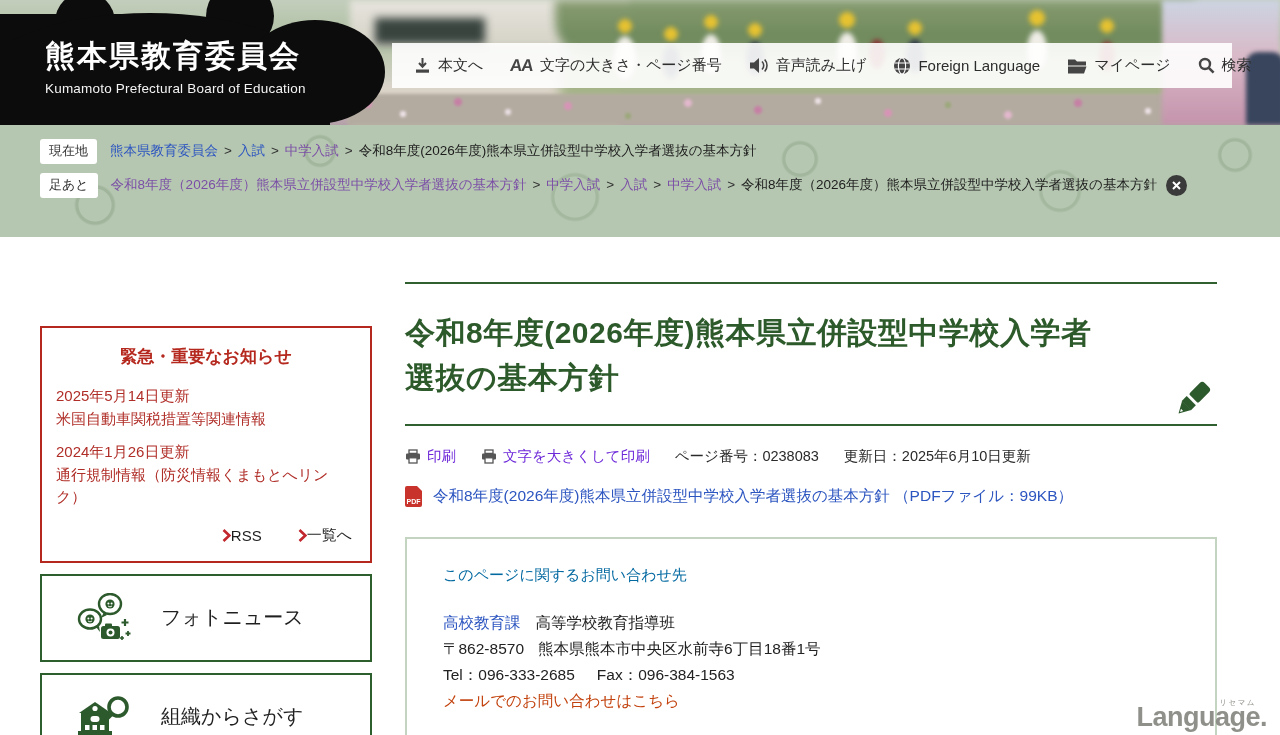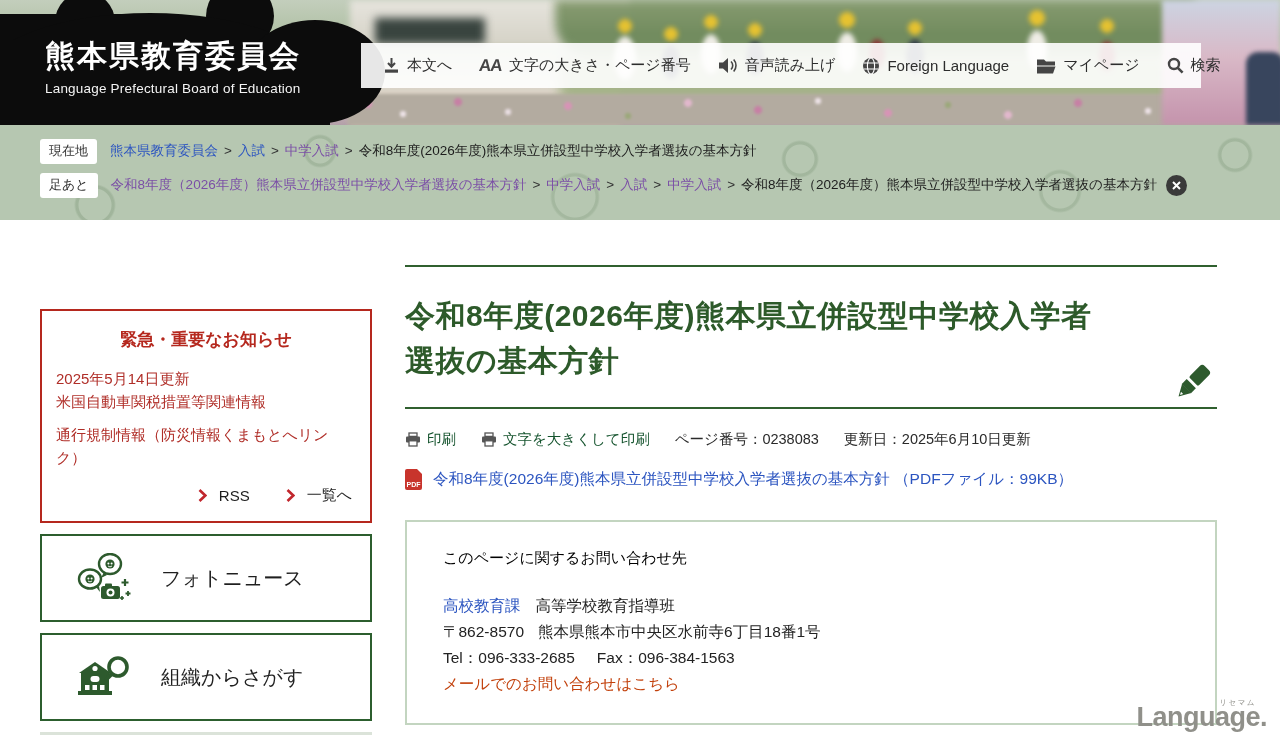--- a/index.html
+++ b/index.html
@@ -61,29 +61,29 @@
   .ph-sakura { right:0; top:0; width:118px; height:125px;
     background:linear-gradient(180deg,#ccd4e2 0%,#d9b9c7 45%,#c493ac 100%); filter:blur(2.5px); }
   .ph-student { right:-4px; top:52px; width:38px; height:73px; background:#38455d;
     border-radius:12px 12px 0 0; filter:blur(2px); }
 
   .logo-blob { position:absolute; left:0; top:0; z-index:2; }
   .logo-text { position:absolute; left:45px; top:38px; z-index:3; color:#fff; }
   .logo-title { font-size:30px; font-weight:bold; letter-spacing:2px; line-height:1.2; }
   .logo-sub { font-size:13.5px; margin-top:7px; letter-spacing:.2px; color:#f4f4f4; }
 
-  .utility-nav { position:absolute; left:361px; top:43px; width:840px; height:45px; z-index:5;
+  .utility-nav { position:absolute; left:392px; top:43px; width:840px; height:45px; z-index:5;
     background:rgba(255,255,255,.9); display:flex; align-items:center; padding:0 22px; gap:27px; }
   .nav-item { display:flex; align-items:center; gap:7px; font-size:15px; color:#2d2d2d;
     white-space:nowrap; cursor:pointer; }
   .nav-item svg { display:block; flex:none; }
   .aa-icon { font-weight:bold; color:#454545; font-size:17px; letter-spacing:-1px; transform:skewX(-6deg); }
 
   
-  .crumb-band { position:relative; height:95px; background:#b6c7b1; padding:14px 0 0 40px;
+  .crumb-band { position:relative; height:112px; background:#b6c7b1; padding:14px 0 0 40px;
     background-image:
       radial-gradient(circle at 95px 80px, transparent 16px, rgba(143,166,138,.55) 17px 19px, transparent 21px),
       radial-gradient(circle at 320px 26px, transparent 12px, rgba(143,166,138,.5) 13px 15px, transparent 17px),
       radial-gradient(circle at 575px 72px, transparent 20px, rgba(143,166,138,.45) 21px 23px, transparent 25px),
       radial-gradient(circle at 800px 34px, transparent 14px, rgba(143,166,138,.5) 15px 17px, transparent 19px),
       radial-gradient(circle at 1060px 66px, transparent 17px, rgba(143,166,138,.45) 18px 20px, transparent 22px),
       radial-gradient(circle at 1235px 30px, transparent 13px, rgba(143,166,138,.5) 14px 16px, transparent 18px); }
   .crumb-row { display:flex; align-items:flex-start; gap:13px; margin-bottom:9px;
     font-size:13.5px; line-height:1.55; color:#1e1e1e; }
   .crumb-label { flex:none; background:#fff; border-radius:3px; padding:2px 9px 3px;
@@ -101,47 +101,47 @@
   .layout { display:flex; gap:33px; padding:45px 63px 0 40px; align-items:flex-start; }
   .sidebar { width:332px; flex:none;margin-top:44px; }
   .main { flex:1; min-width:0; }
 
   
   .emergency-box { border:2px solid #b5281e; background:#fff; padding:17px 14px 16px; }
   .em-title { color:#b5281e; font-weight:bold; font-size:17px; text-align:center; margin-bottom:17px; }
   .em-item { color:#b02e28; font-size:15px; line-height:1.5; margin-bottom:11px; cursor:pointer; }
   .em-links { display:flex; justify-content:flex-end; gap:36px; margin-top:17px; padding-right:4px;
     font-size:15px; color:#1d1d1d; }
-  .em-link { display:flex; align-items:center; gap:12px; cursor:pointer; }
+  .em-link { display:flex; align-items:center; gap:0; cursor:pointer; }
   .nav-box { border:2px solid #2c5e2e; background:#fff; margin-top:11px; height:88px;
     display:flex; align-items:center; gap:27px; padding-left:34px; font-size:20px; color:#1f1f1f;
     cursor:pointer; }
   .nav-box svg { flex:none; }
   .nav-box-partial { margin-top:11px; height:26px; background:#dbe3d9; position:relative; cursor:pointer; }
   .nav-box-partial .dot { position:absolute; left:62px; bottom:-3px; width:7px; height:7px;
     border-radius:50%; background:#2c5e2e; }
 
   
   .title-block { border-top:2px solid #30602f; border-bottom:2px solid #30602f;
     position:relative; padding:26px 0 24px; }
   .page-title { margin:0; color:#2d5a2a; font-size:30px; font-weight:bold; line-height:1.5;
     max-width:710px; letter-spacing:.5px; }
   .pencil-wrap { position:absolute; right:2px; bottom:1px; line-height:0; }
   .meta-row { display:flex; align-items:center; gap:25px; margin-top:21px; font-size:14.5px; color:#2a2a2a; }
-  .meta-link { display:flex; align-items:center; gap:6px; color:#14532d; cursor:pointer; }
+  .meta-link { display:flex; align-items:center; gap:6px; color:#6d28d9; cursor:pointer; }
   .pdf-row { display:flex; align-items:center; gap:11px; margin-top:20px; font-size:15.5px; }
   .pdf-badge { position:relative; width:17px; height:21px; background:#c8342c; border-radius:2px;
     color:#fff; font-size:7px; font-weight:bold; display:flex; align-items:flex-end;
     justify-content:center; padding-bottom:2px; flex:none; }
   .pdf-badge:after { content:""; position:absolute; top:0; right:0; border-style:solid;
     border-width:0 5px 5px 0; border-color:transparent #fff transparent transparent; }
   .pdf-link { color:#2c55c0; cursor:pointer; }
   .contact-box { margin-top:30px; border:2px solid #c3d5c0; background:#fff;
     padding:27px 36px 22px; min-height:205px; }
-  .ct-heading { color:#000000; font-size:15px; margin-bottom:25px; }
+  .ct-heading { color:#0369a1; font-size:15px; margin-bottom:25px; }
   .ct-line { font-size:15.5px; color:#222; line-height:1.68; }
   .dept-link { color:#2c55c0; margin-right:15px; cursor:pointer; }
   .addr-gap { display:inline-block; width:14px; }
   .indent { padding-left:104px; }
   .tel-gap { display:inline-block; width:22px; }
   .mail-link { color:#c2410c; font-size:15.5px; line-height:1.68; cursor:pointer; display:inline-block; }
 
   
   .watermark { position:absolute; right:13px; bottom:2px; z-index:50; color:#90908a;
     font-weight:bold; font-size:27px; letter-spacing:-.5px; }
@@ -167,21 +167,21 @@
       <circle cx="85" cy="22" r="30"></circle>
       <circle cx="240" cy="16" r="34"></circle>
       <rect x="0" y="14" width="130" height="60"></rect>
       <ellipse cx="150" cy="75" rx="165" ry="62"></ellipse>
       <ellipse cx="315" cy="72" rx="70" ry="52"></ellipse>
       <rect x="0" y="40" width="330" height="85"></rect>
     </g>
   </svg>
   <div class="logo-text">
     <div class="logo-title">熊本県教育委員会</div>
-    <div class="logo-sub">Language Prefectural Board of Education</div>
+    <div class="logo-sub">Kumamoto Prefectural Board of Education</div>
   </div>
 
   <div class="utility-nav">
     <div class="nav-item">
       <svg width="17" height="17" viewBox="0 0 17 17">
         <path d="M8.5 1v8M5 6l3.5 3.8L12 6" stroke="#454545" stroke-width="2" fill="none"></path>
         <rect x="2" y="12.5" width="13" height="3.2" fill="#454545"></rect>
       </svg>
       <span>本文へ</span>
     </div>
@@ -239,20 +239,21 @@
 <div class="layout">
 
   <div class="sidebar">
     <div class="emergency-box">
       <div class="em-title">緊急・重要なお知らせ</div>
       <div class="em-item">
         <div>2025年5月14日更新</div>
         <div>米国自動車関税措置等関連情報</div>
       </div>
       <div class="em-item">
+        <div>2024年1月26日更新</div>
         <div>通行規制情報（防災情報くまもとへリンク）</div>
       </div>
       <div class="em-links">
         <span class="em-link">
           <svg width="9" height="13" viewBox="0 0 9 13">
             <path d="M1.5 1l5.8 5.5-5.8 5.5" stroke="#c1272d" stroke-width="2.6" fill="none"></path>
           </svg>
           <span>RSS</span>
         </span>
         <span class="em-link">

